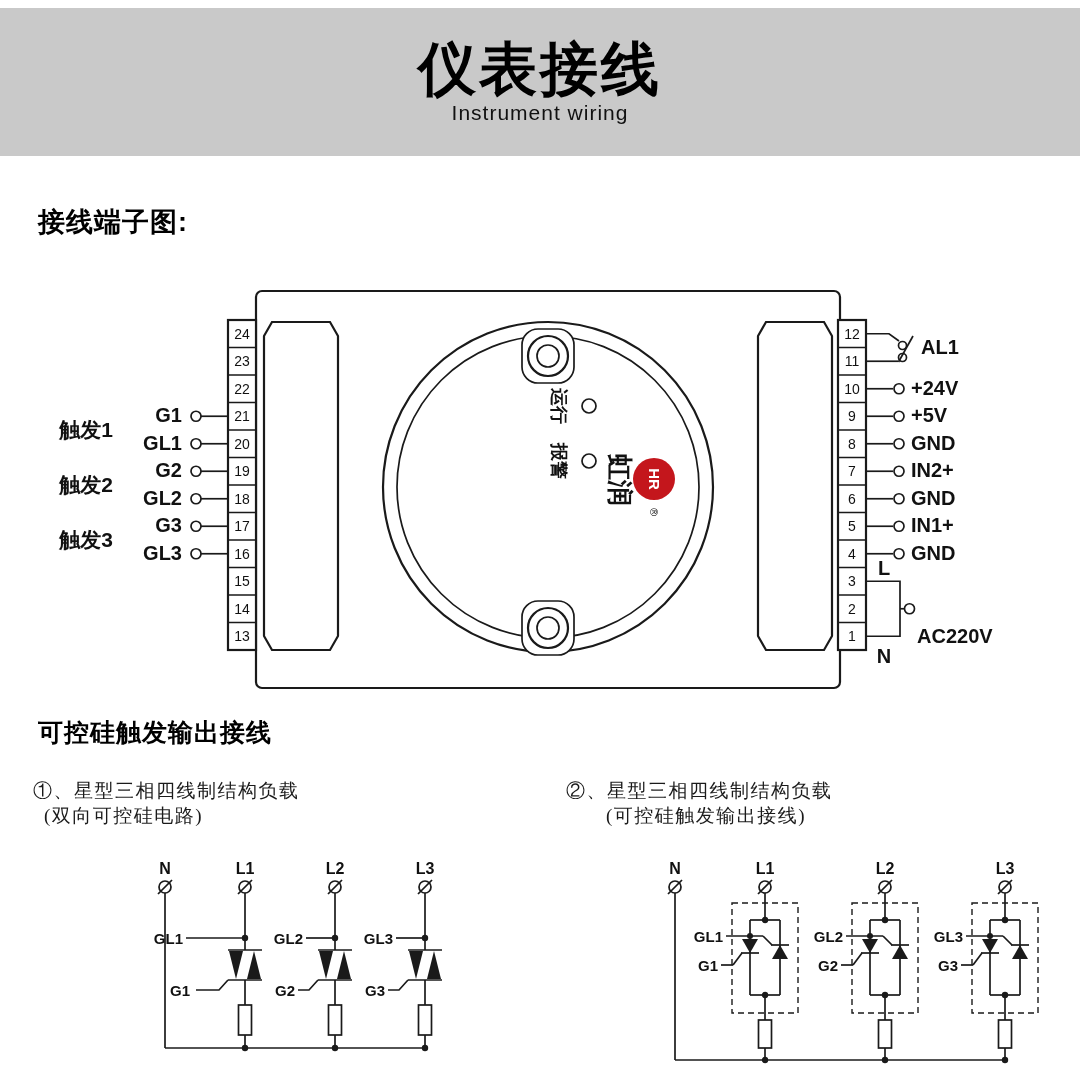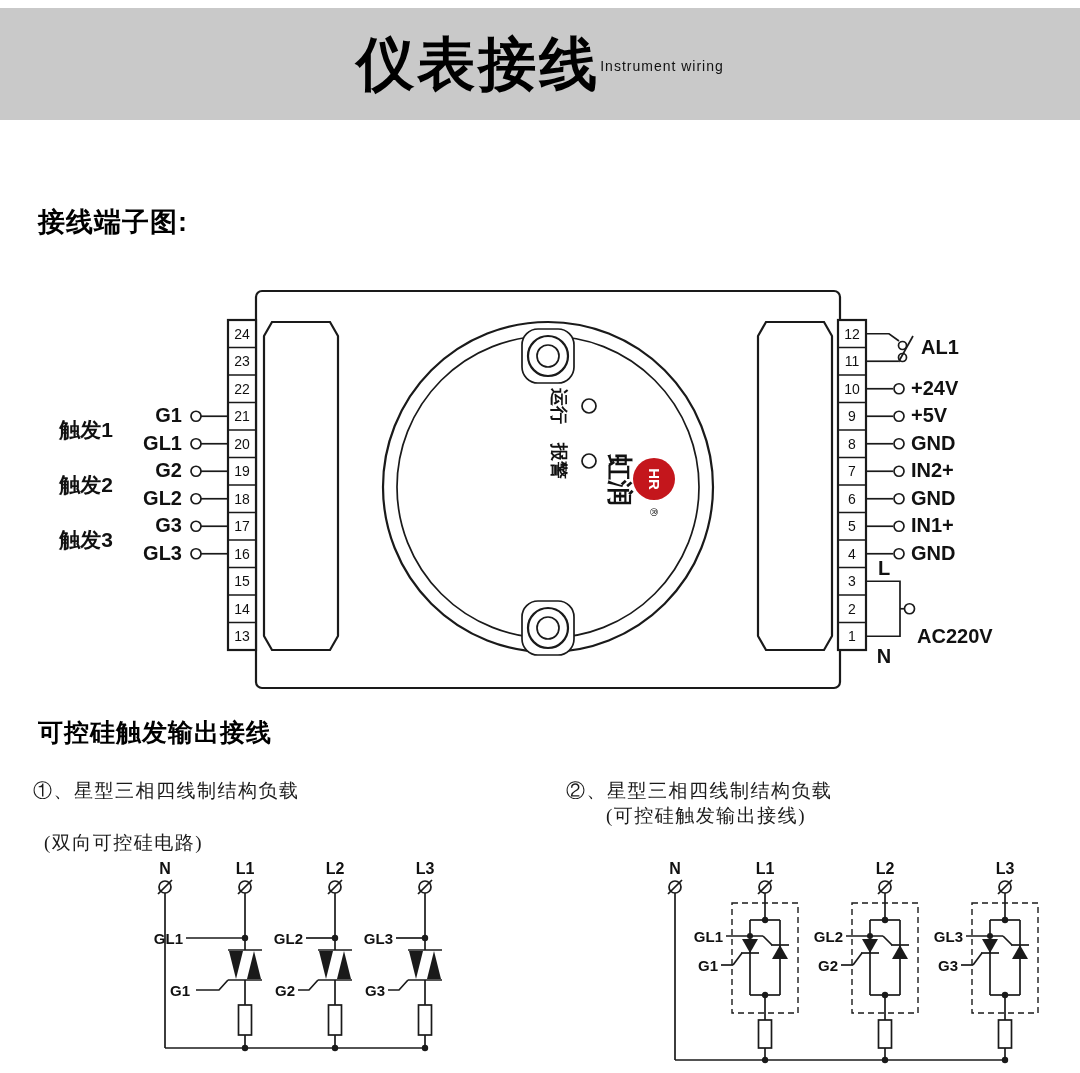--- a/index.html
+++ b/index.html
@@ -1,21 +1,21 @@
 <!DOCTYPE html>
 <html><head>
 <meta charset="utf-8">
 <style>
   html,body{margin:0;padding:0;background:#fff;}
   .page{position:relative;width:1080px;height:1073px;background:#fff;overflow:hidden;
         font-family:"Liberation Sans","DejaVu Sans",sans-serif;color:#111;}
-  .banner{position:absolute;left:0;top:8px;width:1080px;height:112px;background:#c9c9c9;
-          display:flex;flex-direction:row;align-items:center;justify-content:center;}
+  .banner{position:absolute;left:0;top:8px;width:1080px;height:148px;background:#c9c9c9;
+          display:flex;flex-direction:column;align-items:center;justify-content:center;}
   .banner-title{font-size:58px;font-weight:bold;color:#000;letter-spacing:3px;line-height:1;}
-  .banner-sub{font-size:14px;color:#111;margin-top:3px;letter-spacing:1px;}
+  .banner-sub{font-size:21px;color:#111;margin-top:3px;letter-spacing:1px;}
   .heading{position:absolute;font-weight:bold;color:#000;}
   .h1{left:38px;top:204px;font-size:27px;letter-spacing:1px;}
   .h2{left:38px;top:716px;font-size:25px;letter-spacing:1px;}
   .ctitle{position:absolute;font-family:Liberation Serif, serif;
           font-size:19px;color:#1a1a1a;letter-spacing:1.5px;}
   svg{position:absolute;left:0;}
   svg text{fill:#111;}
   .t-num{font-size:14px;}
   .t-label{font-size:20px;font-weight:bold;}
   .t-group{font-size:21px;font-weight:bold;}
@@ -173,21 +173,21 @@
         <line class="ln" x1="900" y1="608.75" x2="904" y2="608.75"></line>
         <circle class="oc" cx="909.5" cy="608.75" r="5"></circle>
       </g>
       <text class="t-label" x="884" y="575" text-anchor="middle">L</text>
       <text class="t-label" x="884" y="663" text-anchor="middle">N</text>
       <text class="t-label" x="917" y="643">AC220V</text>
     </g>
   </svg>
 
   <div class="ctitle" style="left:33px;top:778px">①、星型三相四线制结构负载</div>
-  <div class="ctitle" style="left:44px;top:830px">(双向可控硅电路)</div>
+  <div class="ctitle" style="left:44px;top:803px">(双向可控硅电路)</div>
   <div class="ctitle" style="left:566px;top:778px">②、星型三相四线制结构负载</div>
   <div class="ctitle" style="left:606px;top:803px">(可控硅触发输出接线)</div>
 
   <svg style="top:830px" width="1080" height="243" viewBox="0 830 1080 243">
 
     <g>
       <text class="t-ph" x="165" y="874" text-anchor="middle">N</text>
       <text class="t-ph" x="245" y="874" text-anchor="middle">L1</text>
       <text class="t-ph" x="335" y="874" text-anchor="middle">L2</text>
       <text class="t-ph" x="425" y="874" text-anchor="middle">L3</text>

